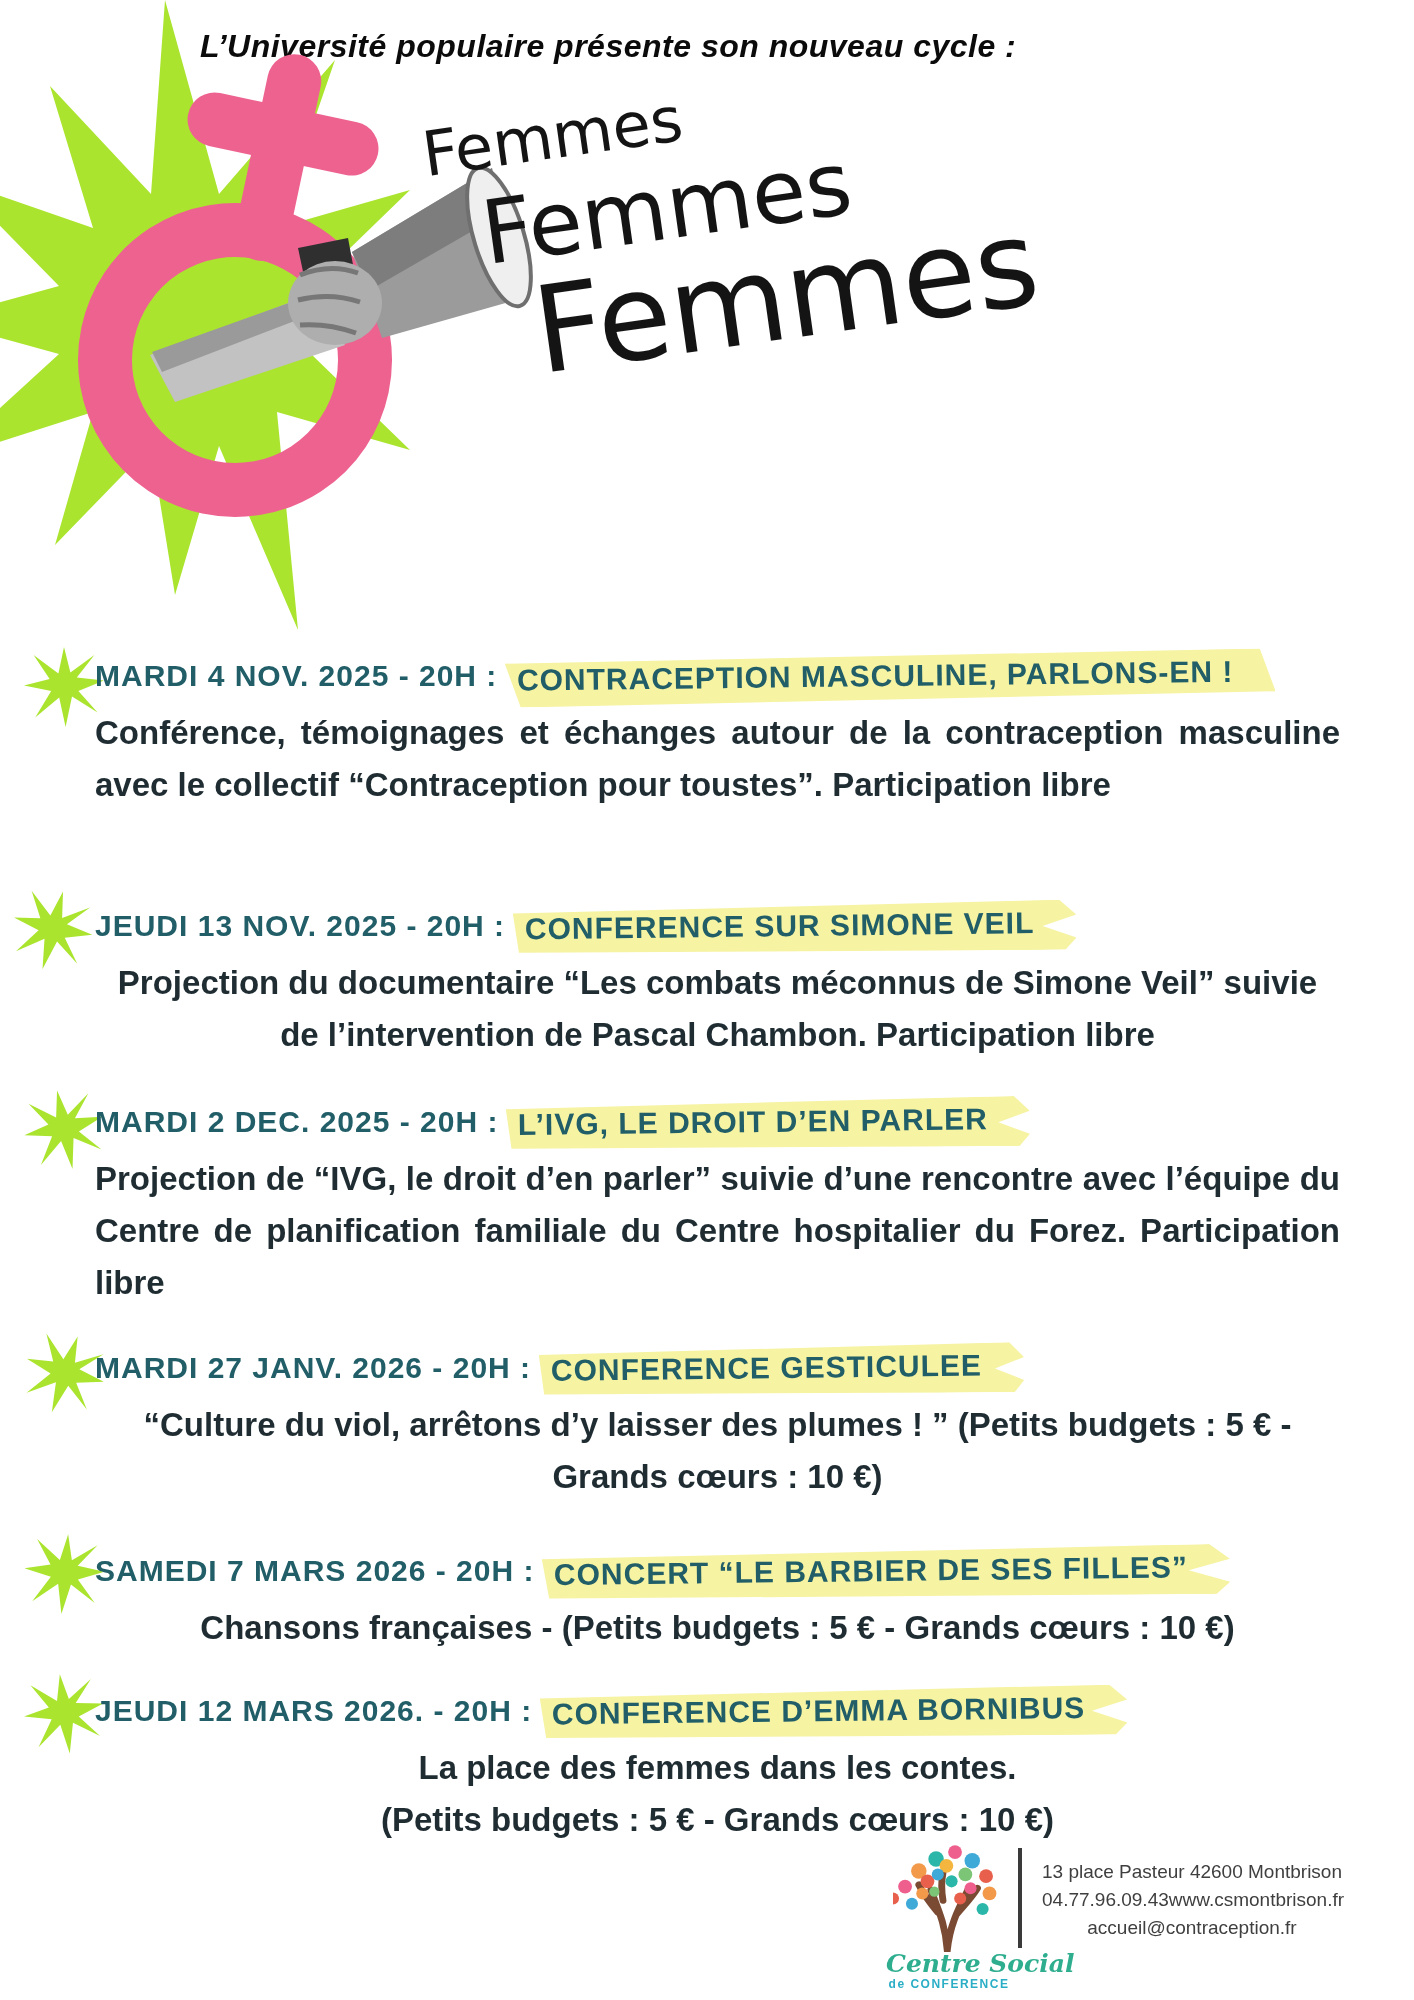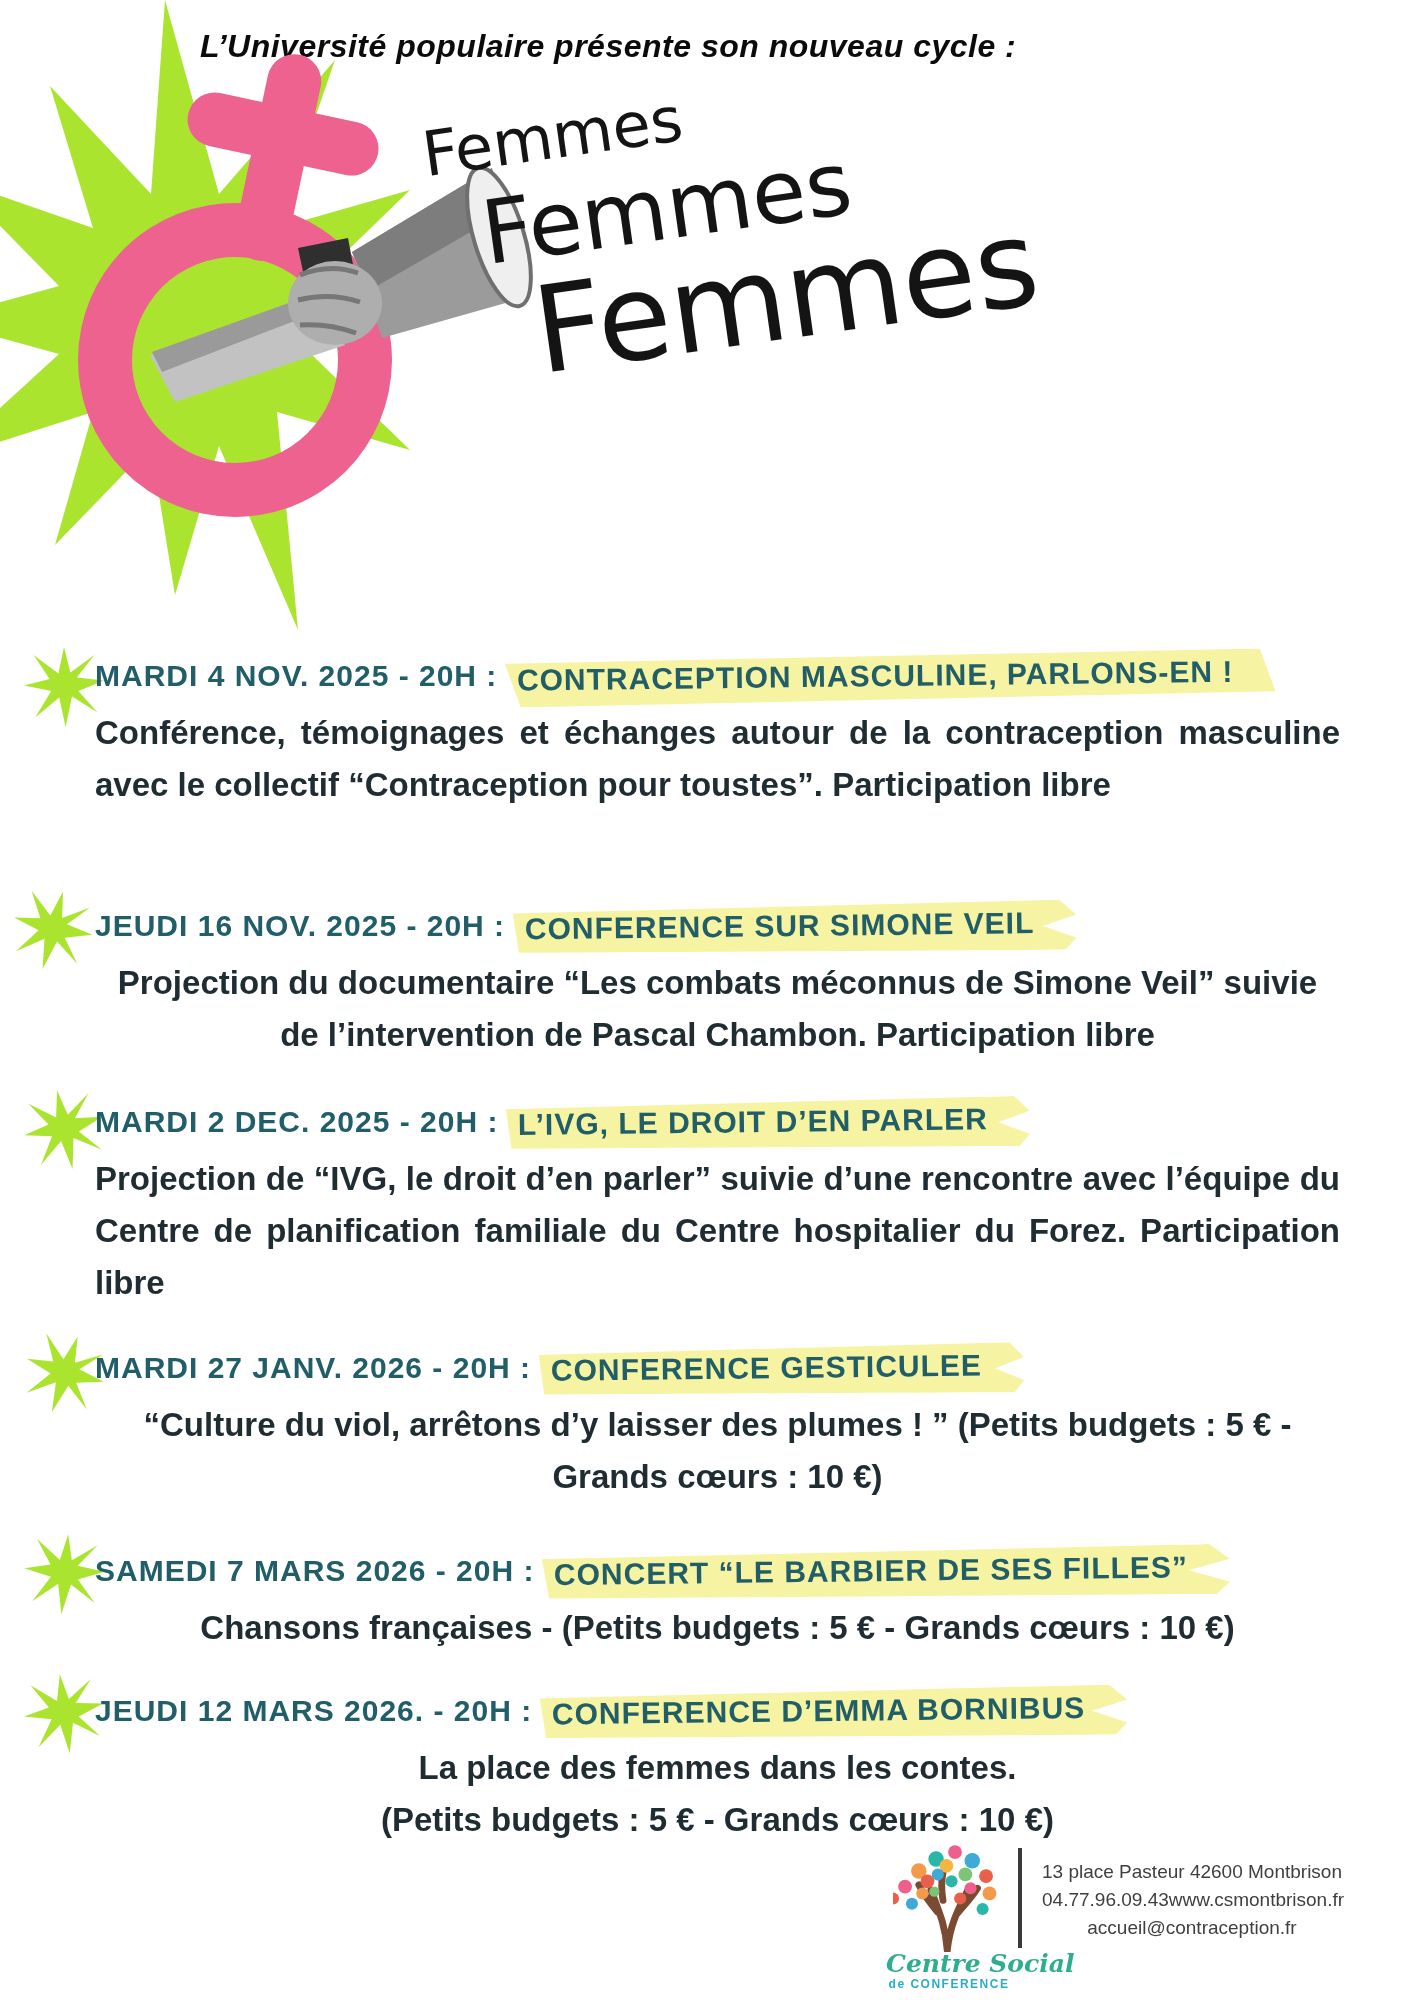--- a/index.html
+++ b/index.html
@@ -143,21 +143,21 @@
 
   <div class="event ev1">
     <div class="event-heading">
       <span class="event-date">MARDI 4 NOV. 2025 - 20H :</span><span class="hl plain">CONTRACEPTION MASCULINE, PARLONS-EN !</span>
     </div>
     <div class="event-body justify">Conférence, témoignages et échanges autour de la contraception masculine avec le collectif “Contraception pour toustes”. Participation libre</div>
   </div>
 
   <div class="event ev2">
     <div class="event-heading">
-      <span class="event-date">JEUDI 16 NOV. 2025 - 20H :</span><span class="hl">CONFERENCE SUR SIMONE VEIL</span>
+      <span class="event-date">JEUDI 13 NOV. 2025 - 20H :</span><span class="hl">CONFERENCE SUR SIMONE VEIL</span>
     </div>
     <div class="event-body">Projection du documentaire “Les combats méconnus de Simone Veil” suivie de l’intervention de Pascal Chambon. Participation libre</div>
   </div>
 
   <div class="event ev3">
     <div class="event-heading">
       <span class="event-date">MARDI 2 DEC. 2025 - 20H :</span><span class="hl">L’IVG, LE DROIT D’EN PARLER</span>
     </div>
     <div class="event-body justify">Projection de “IVG, le droit d’en parler” suivie d’une rencontre avec l’équipe du Centre de planification familiale du Centre hospitalier du Forez. Participation libre</div>
   </div>

